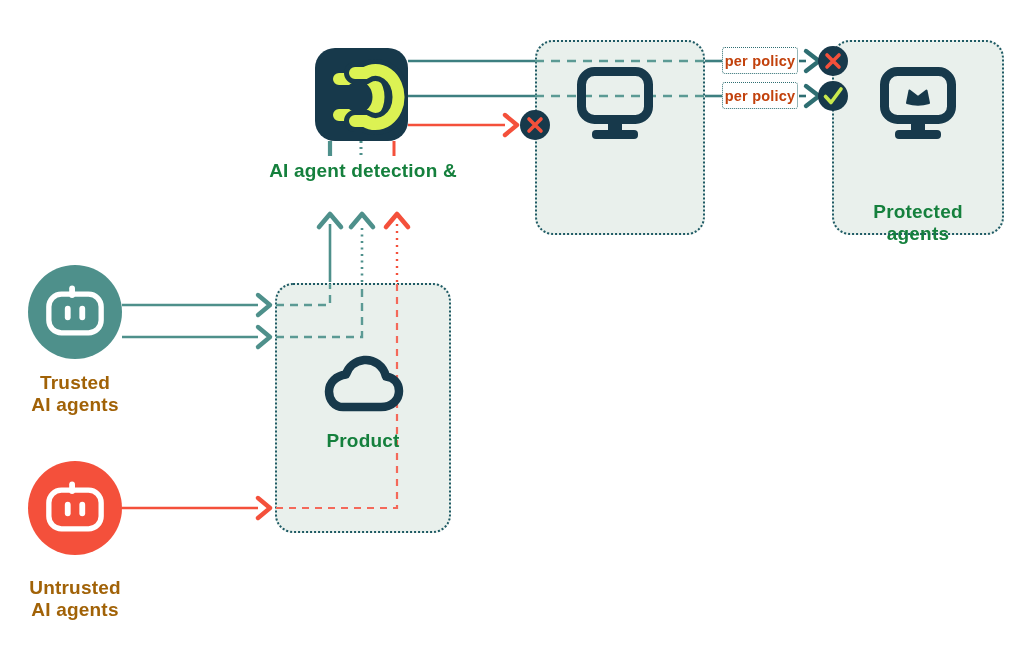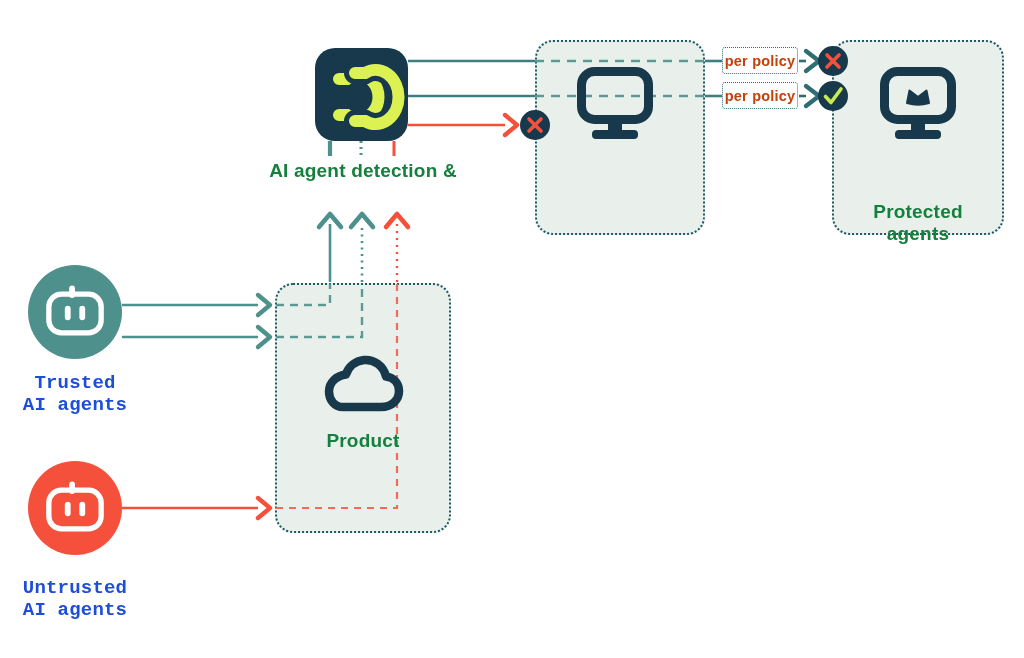--- a/index.html
+++ b/index.html
@@ -3,21 +3,21 @@
 <meta charset="utf-8">
 <style>
   html,body{margin:0;padding:0;background:#ffffff;}
   .canvas{position:relative;width:1024px;height:658px;background:#ffffff;overflow:hidden;
           font-family:"Liberation Sans", sans-serif;}
   .layer-svg{position:absolute;left:0;top:0;z-index:2;}
   .node-box{position:absolute;background:#E9F0EC;border:2px dotted #1E5A64;border-radius:18px;z-index:1;box-sizing:border-box;}
   .icon-abs{position:absolute;z-index:3;}
   .label{position:absolute;z-index:4;text-align:center;font-weight:bold;font-size:19px;line-height:1.18;letter-spacing:.2px;}
   .label.teal{color:#15803d;}
-  .label.darkteal{color:#1d4ed8;font-family:Liberation Mono, monospace;}
+  .label.darkteal{color:#a16207;}
   .agent-circle{position:absolute;width:94px;height:94px;border-radius:50%;z-index:3;display:flex;align-items:center;justify-content:center;}
   .agent-circle.trusted{background:#4E908B;}
   .agent-circle.untrusted{background:#F4503B;}
   .dd-logo{position:absolute;left:315px;top:48px;width:93px;height:93px;background:#17394B;border-radius:20px;z-index:3;display:flex;align-items:center;justify-content:center;}
   .policy-chip{position:absolute;width:76px;height:27px;background:#ffffff;border:1.5px dotted #2E6E72;border-radius:3px;z-index:4;
                display:flex;align-items:center;justify-content:center;font-weight:bold;font-size:14.5px;color:#c2410c;letter-spacing:.2px;box-sizing:border-box;}
 </style>
 </head>
 <body>
 

